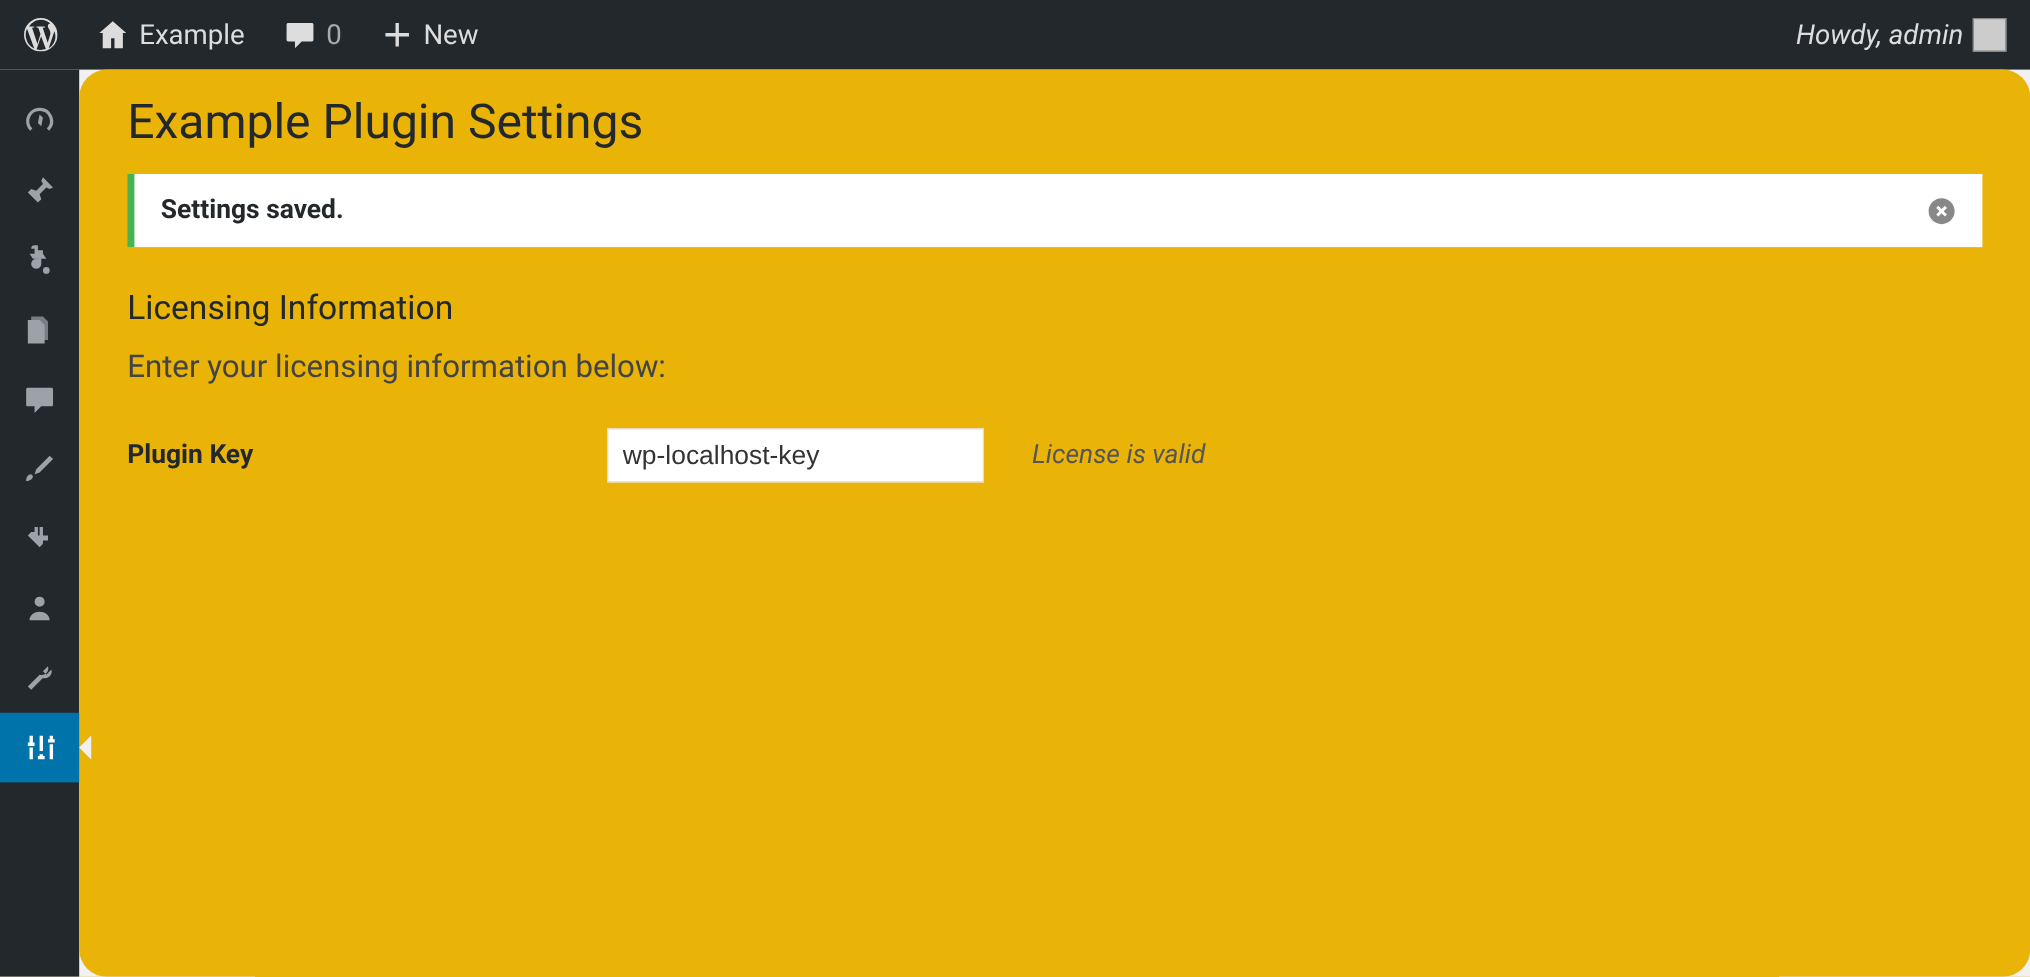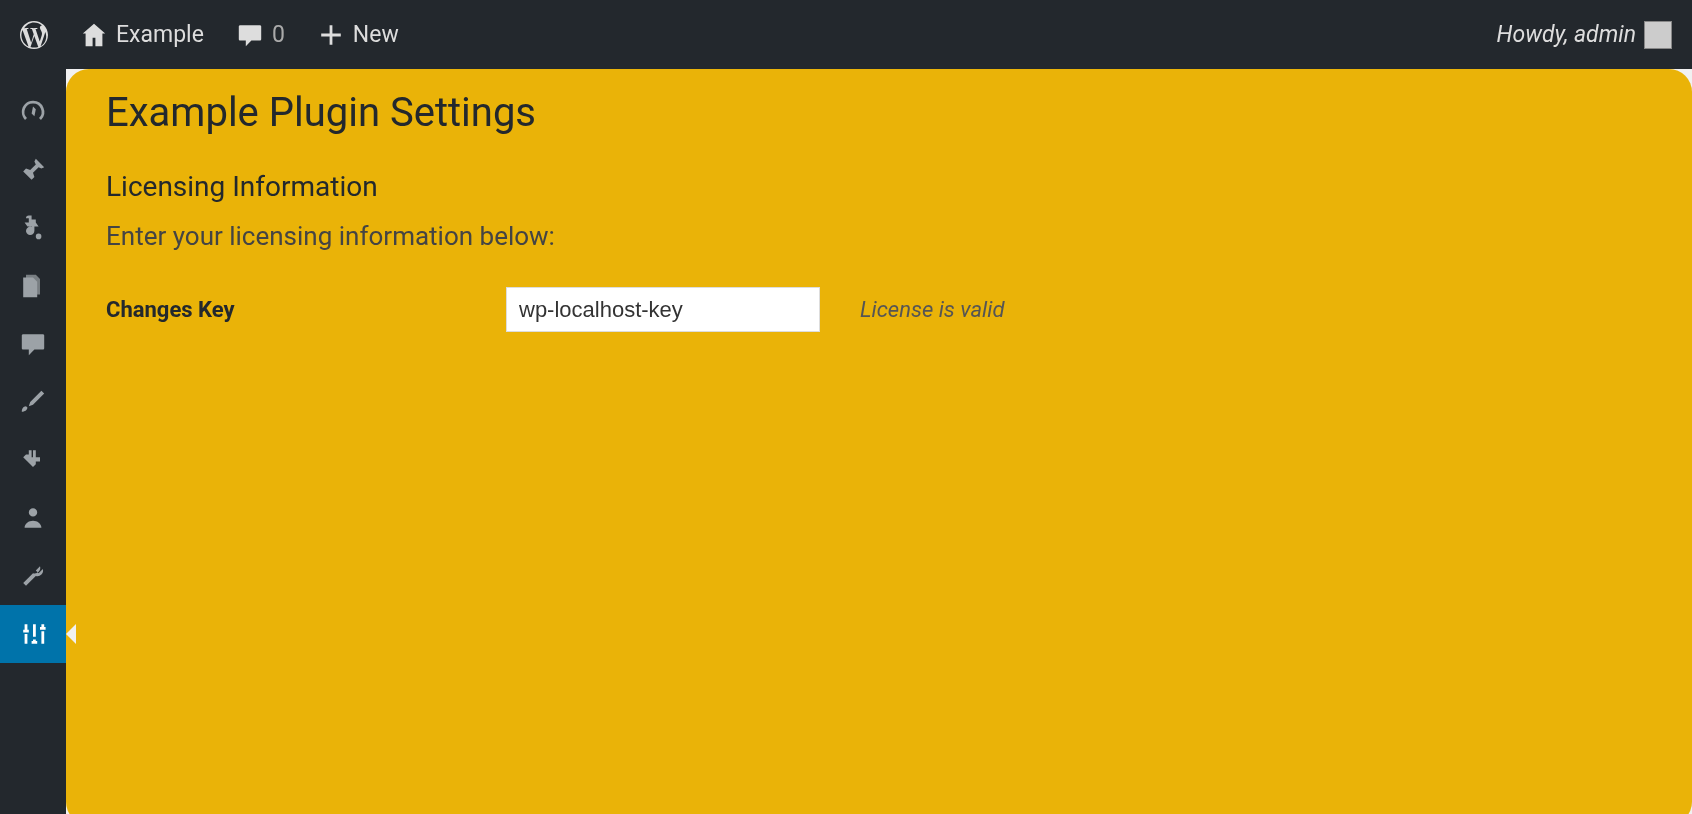--- a/index.html
+++ b/index.html
@@ -1,19 +1,19 @@
 <!DOCTYPE html>
 <html><head>
   <meta charset="utf-8">
   <style>
     * { margin: 0; padding: 0; box-sizing: border-box; }
     body { font-family: -apple-system, BlinkMacSystemFont, "Segoe UI", Roboto, sans-serif; background: #f1f1f1; }
     
     .admin-bar {
-      height: 69px;
+      height: 58px;
       background: #23282d;
       display: flex;
       align-items: center;
       color: #eee;
       font-size: 23px;
       padding: 0 12px;
       justify-content: space-between;
     }
     .admin-bar-left { display: flex; align-items: center; gap: 16px; }
     .admin-bar-right { display: flex; align-items: center; gap: 12px; font-style: italic; }
@@ -200,26 +200,35 @@
     <div class="menu-item current">
       <span class="menu-icon"><svg viewBox="0 0 20 20" fill="currentColor">
             <path d="M4 3h2v5H4zm0 7h2v7H4zm6-7h2v9h-2zm0 11h2v3h-2zM16 3h2v3h-2zm0 5h2v9h-2zM3 7h4v2H3zm6 8h4v2H9zm6-10h4v2h-4z"></path>
           </svg></span>
     </div>
   </div>
 
   <div class="content">
     <h1>Example Plugin Settings</h1>
 
+    <div class="notice">
+      <p>Settings saved.</p>
+      <span class="dismiss-icon">
+        <svg viewBox="0 0 20 20" fill="currentColor">
+            <circle cx="10" cy="10" r="9"></circle>
+            <path d="M7 7l6 6M13 7l-6 6" stroke="#fff" stroke-width="2"></path>
+          </svg>
+      </span>
+    </div>
 
     <h2>Licensing Information</h2>
     <p class="description">Enter your licensing information below:</p>
 
     <div class="form-table">
       <div class="form-row">
-        <label class="form-label">Changes Key</label>
+        <label class="form-label">Plugin Key</label>
         <input type="text" class="form-input" value="wp-localhost-key" style="">
         <span class="form-hint">License is valid</span>
       </div>
     </div>
 
   </div>
 </div>
 
 </body></html>

